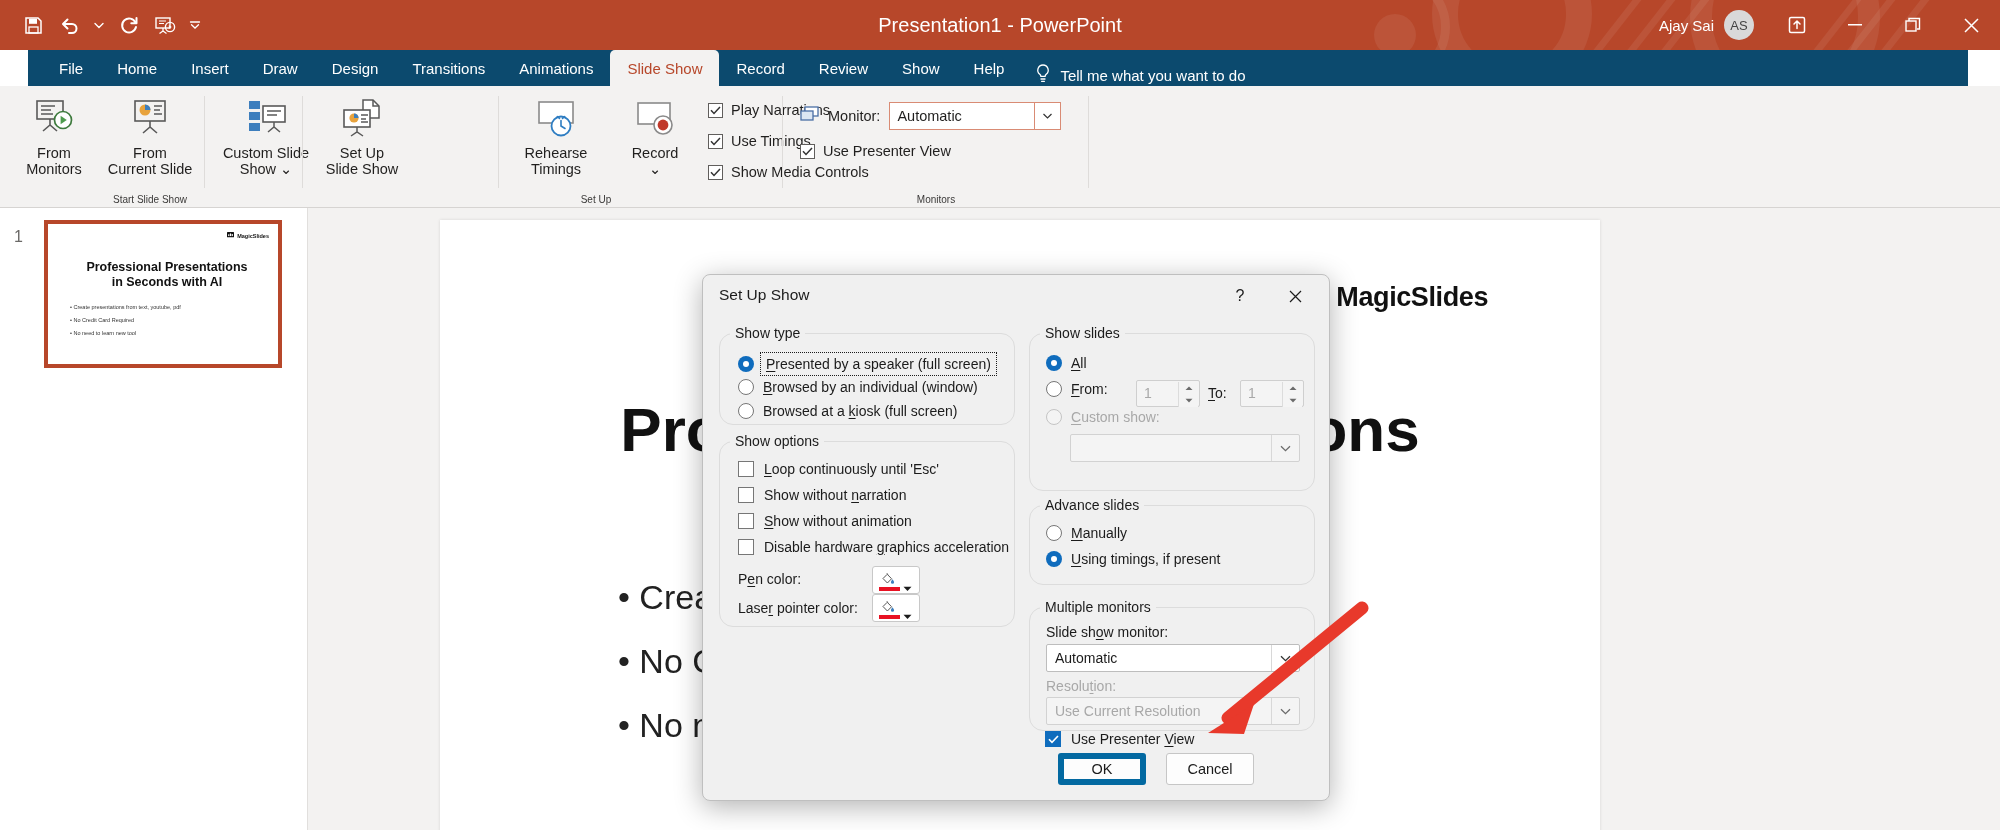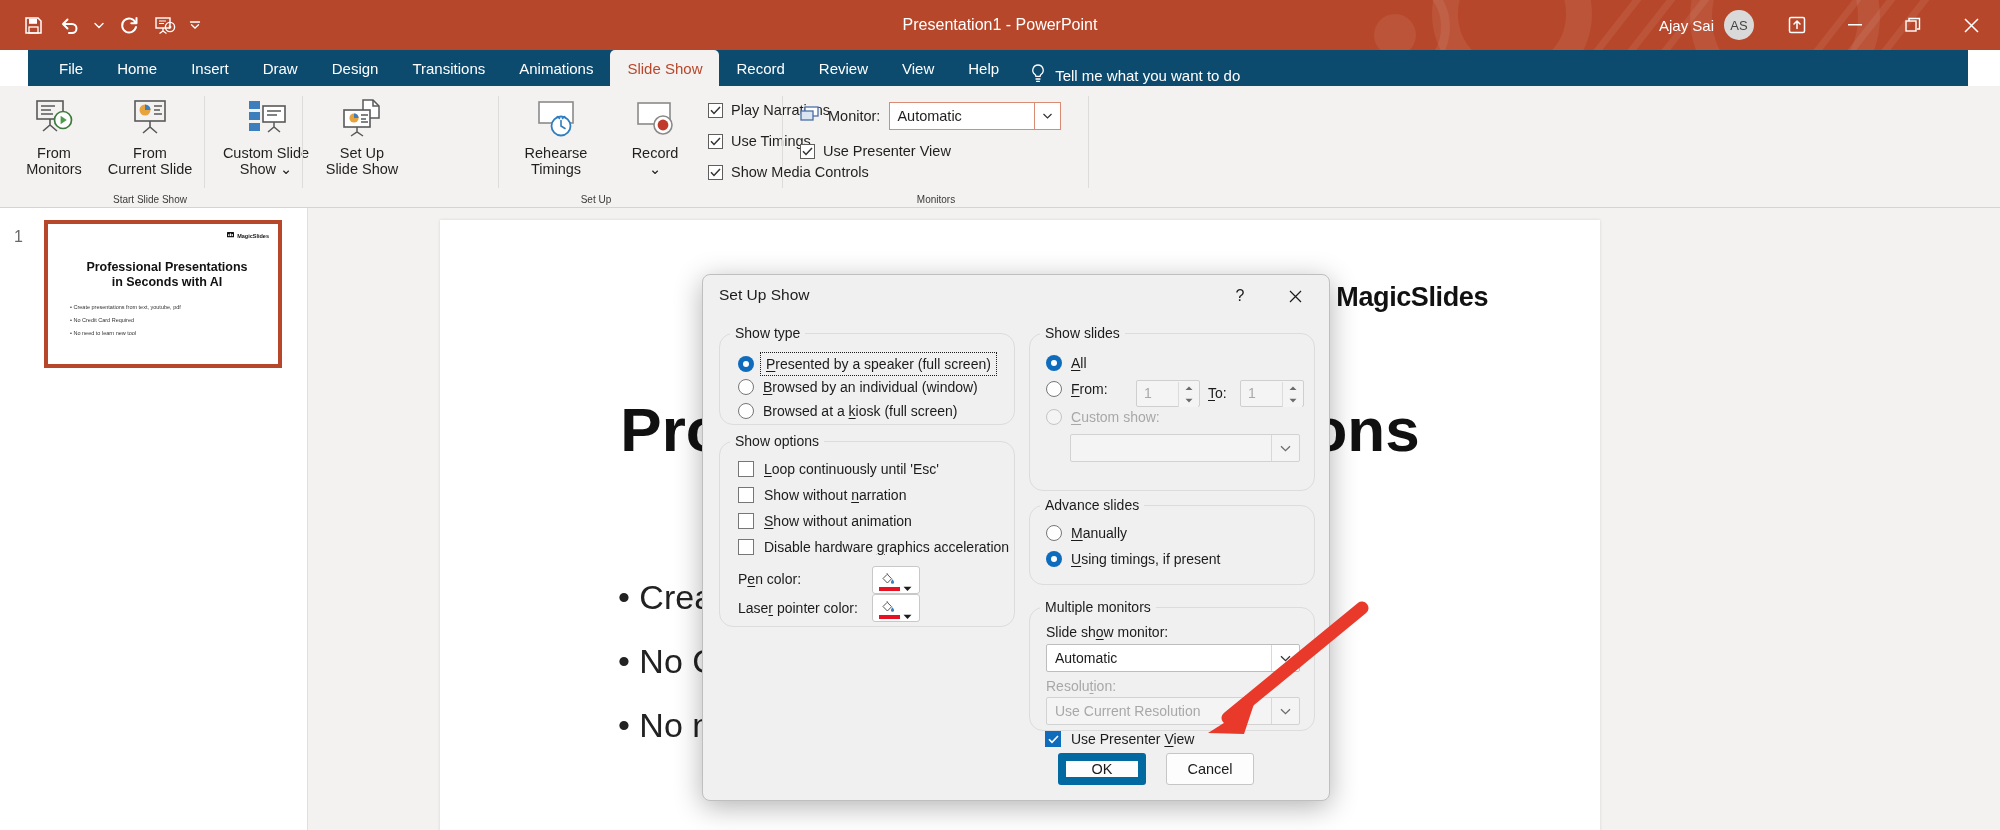--- a/index.html
+++ b/index.html
@@ -21,21 +21,21 @@
   .tb-deco .disc{ position:absolute; border-radius:50%; background:rgba(255,255,255,.07); }
   .tb-deco .stripe{ position:absolute; width:7px; height:200px; background:rgba(255,255,255,.07); transform:rotate(38deg); }
 
   .qat{ position:absolute; left:16px; top:0; height:50px; display:flex; align-items:center; gap:2px; z-index:3;}
   .qat .qbtn{ width:34px; height:34px; display:flex; align-items:center; justify-content:center; border-radius:3px; cursor:pointer;}
   .qat .qsmall{ width:22px; }
 
   .wintitle{
     position:absolute; left:0; top:0; width:2000px; height:50px;
     display:flex; align-items:center; justify-content:center;
-    color:#fff; font-size:16px; z-index:2; pointer-events:none;
+    color:#fff; font-size:20px; z-index:2; pointer-events:none;
   }
   .winright{ position:absolute; right:0; top:0; height:50px; display:flex; align-items:center; z-index:3;}
   .user{ display:flex; align-items:center; gap:10px; margin-right:14px; cursor:pointer;}
   .user .uname{ color:#fff; font-size:15px; }
   .avatar{
     width:30px;height:30px;border-radius:50%;background:#d9d9d9;color:#444;
     display:flex;align-items:center;justify-content:center;font-size:13px;
   }
   .winbtn{ width:58px;height:50px;display:flex;align-items:center;justify-content:center;cursor:pointer;}
 
@@ -159,21 +159,21 @@
   }
   .combo .cval{ padding-left:8px; font-size:14px; color:#1b1b1b;}
   .combo .cbtn{ position:absolute; right:0; top:0; width:28px;height:100%;border-left:1px solid #d8d8d8;display:flex;align-items:center;justify-content:center;}
   .combo.dis{ background:#f4f4f4; border-color:#d2d2d2;}
   .combo.dis .cval{ color:#a8a8a8;}
 
   .dbtn{
     position:absolute; width:88px;height:32px; background:#fdfdfd; border:1px solid #c6c6c6; border-radius:3px;
     display:flex;align-items:center;justify-content:center;font-size:14.5px;color:#1b1b1b;cursor:pointer;
   }
-  .dbtn.primary{ border:8px solid #0369a1; }
+  .dbtn.primary{ border:6px solid #0369a1; }
 
   .arrow{ position:absolute; left:1170px; top:600px; pointer-events:none; }
 </style>
 </head>
 <body>
 
 <div class="titlebar">
   <div class="tb-deco">
     <div class="ring" style="left:-20px;top:-28px;width:110px;height:110px;"></div>
     <div class="disc" style="left:14px;top:14px;width:42px;height:42px;"></div>
@@ -266,21 +266,21 @@
       <div class="tab">File</div>
       <div class="tab">Home</div>
       <div class="tab">Insert</div>
       <div class="tab">Draw</div>
       <div class="tab">Design</div>
       <div class="tab">Transitions</div>
       <div class="tab">Animations</div>
       <div class="tab active">Slide Show</div>
       <div class="tab">Record</div>
       <div class="tab">Review</div>
-      <div class="tab">View</div>
+      <div class="tab">Show</div>
       <div class="tab">Help</div>
       <div class="tellme">
         <span><svg width="16" height="19" viewBox="0 0 16 19">
             <path d="M8 1a5.2 5.2 0 0 1 3.2 9.3c-.7.6-1 1.2-1.1 2H5.9c-.1-.8-.4-1.4-1.1-2A5.2 5.2 0 0 1 8 1z" fill="none" stroke="#fff" stroke-width="1.3"></path>
             <path d="M6 15h4M6.6 17.3h2.8" stroke="#fff" stroke-width="1.3" stroke-linecap="round"></path>
           </svg></span>
         <span>Tell me what you want to do</span>
       </div>
     </div>
 </div>

